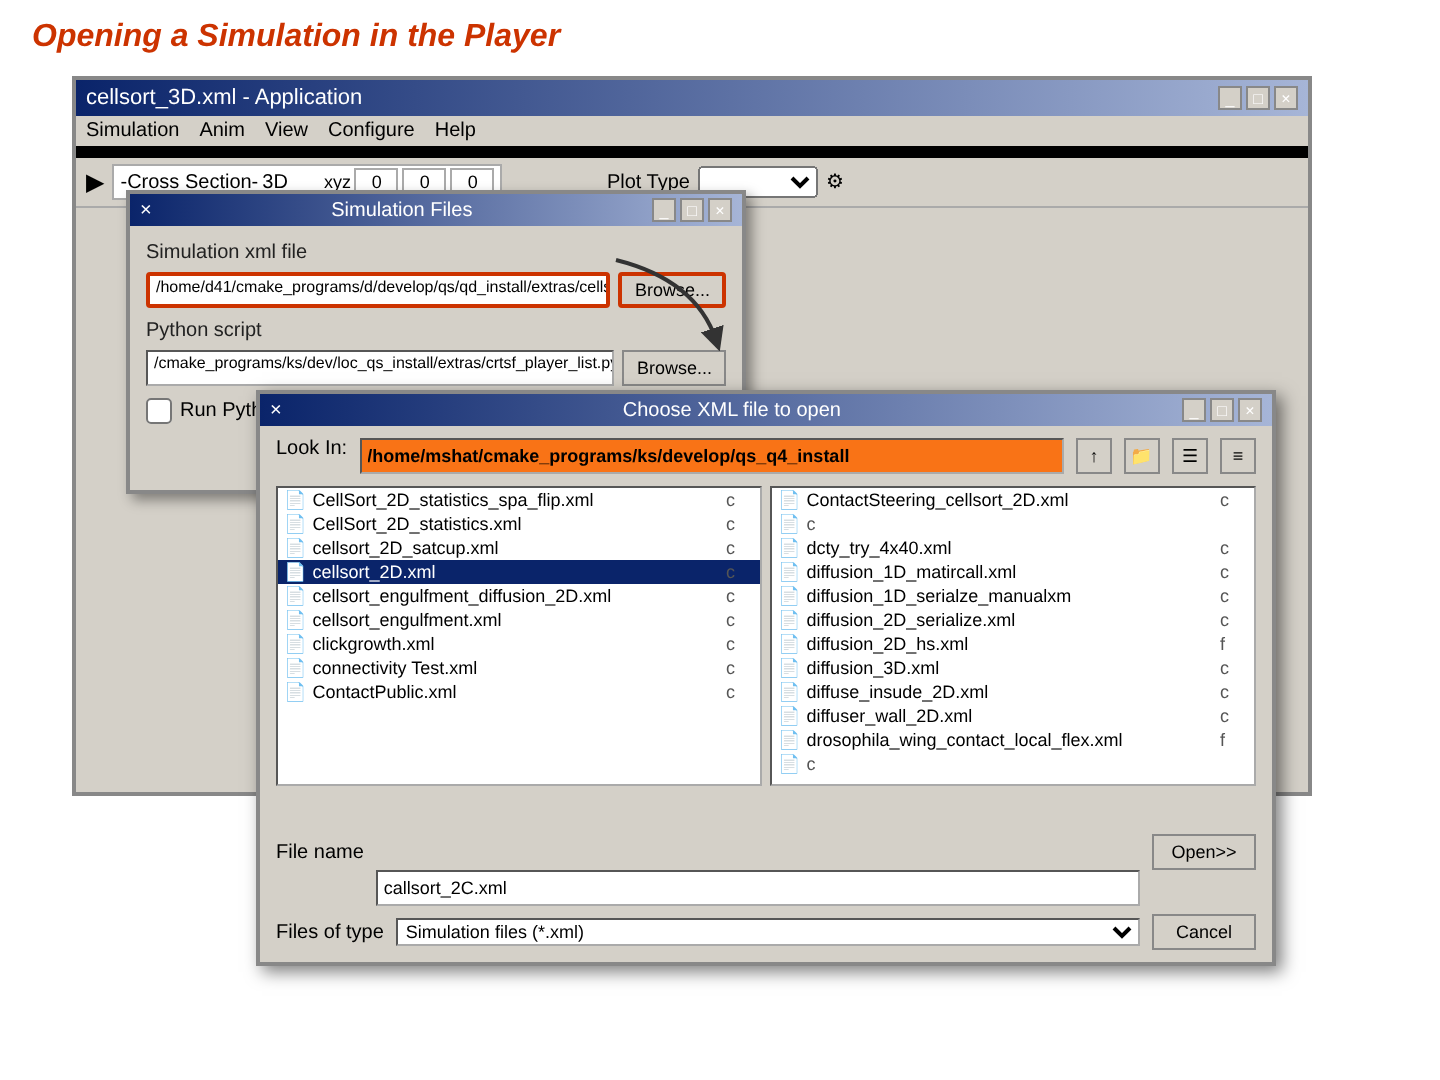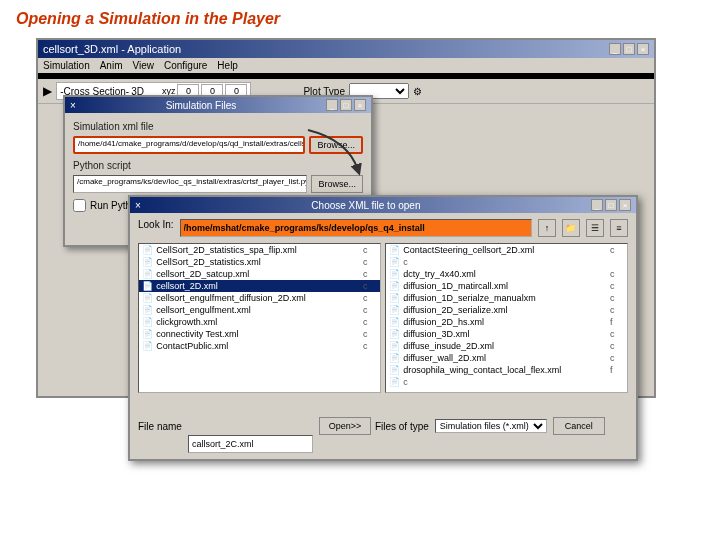--- a/index.html
+++ b/index.html
@@ -310,20 +310,21 @@
     }
 
     .file-type-col {
       width: 14px;
       font-size: 9px;
       color: #555;
     }
 
     .file-dialog-bottom {
       display: flex;
+      flex-direction: column;
       gap: 4px;
     }
 
     .fd-bottom-row {
       display: flex;
       align-items: center;
       gap: 6px;
     }
 
     .fd-field {

